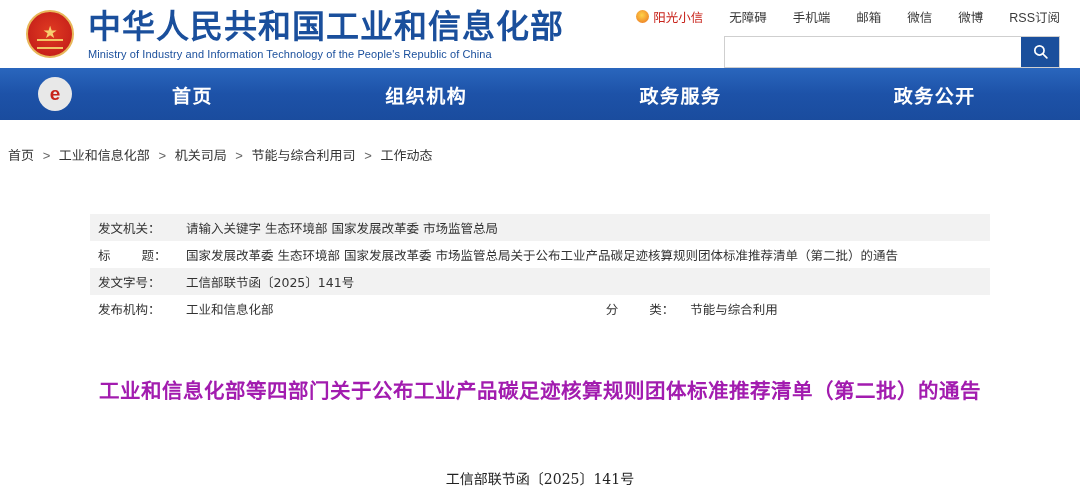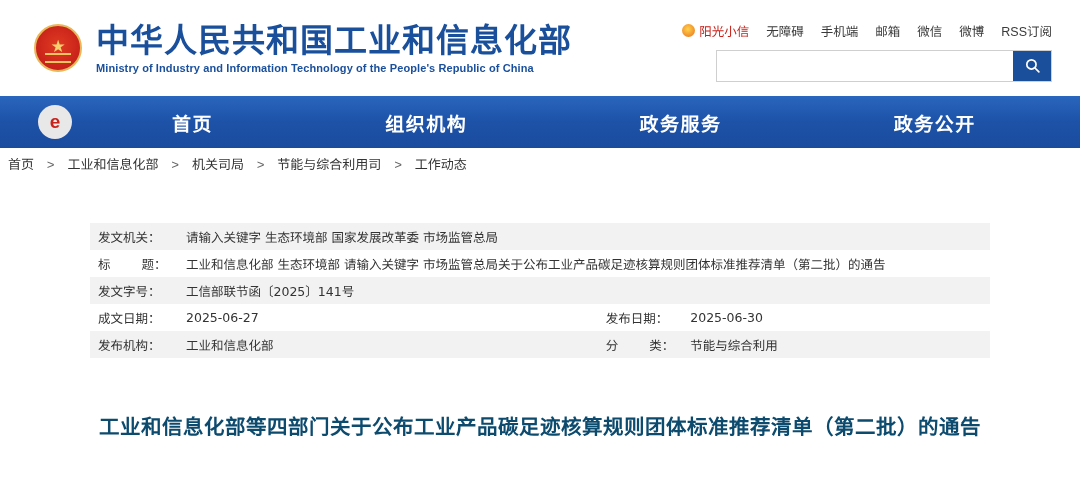--- a/index.html
+++ b/index.html
@@ -7,22 +7,22 @@
     margin: 0; padding: 0;
     width: 1080px; height: 495px;
     background: #ffffff;
     font-family: "Liberation Sans", "DejaVu Sans", sans-serif;
     overflow: hidden;
   }
 
   
   .header {
     position: relative;
-    height: 96px;
-    padding: 0 28px;
+    height: 68px;
+    padding: 0 20px;
     display: flex;
     align-items: center;
   }
   .brand {
     display: flex;
     align-items: center;
     gap: 14px;
     margin-left: 6px;
   }
   .emblem {
@@ -57,35 +57,35 @@
     font-size: 33px;
     font-weight: bold;
     color: #1a4f9c;
     letter-spacing: 1px;
     line-height: 1.15;
   }
   .brand-en {
     font-size: 11px;
     color: #1a4f9c;
     letter-spacing: 0.1px;
-    font-weight: bold;
+    font-weight: normal;
   }
 
   .header-right {
     margin-left: auto;
     display: flex;
     flex-direction: column;
     align-items: flex-end;
     gap: 10px;
     padding-top: 6px;
   }
   .toplinks {
     display: flex;
     align-items: center;
-    gap: 17px;
+    gap: 26px;
     font-size: 12.5px;
     color: #3a3a3a;
   }
   .toplinks .tl { cursor: pointer; }
   .toplinks .tl.first { color: #c8221a; display: flex; align-items: center; gap: 4px; }
   .sun-icon {
     width: 13px; height: 13px; border-radius: 50%;
     background: radial-gradient(circle at 45% 40%, #ffd24a 0%, #f08c2a 70%, #e0641c 100%);
     display: inline-block;
     flex: none;
@@ -147,24 +147,24 @@
     font-size: 19px;
     font-weight: bold;
     letter-spacing: 1.5px;
     cursor: pointer;
     padding: 0 8px;
     font-family: "DejaVu Sans", "Liberation Sans", sans-serif;
   }
 
   
   .breadcrumb {
-    padding: 6px 8px 10px 8px;
+    padding: 25px 8px 10px 8px;
     font-size: 13px;
     color: #333;
-    font-family: Liberation Mono, monospace;
+    font-family: Liberation Sans, sans-serif;
     border-bottom: 0;
   }
   .breadcrumb .crumb { cursor: pointer; }
   .breadcrumb .sep { margin: 0 5px; color: #666; }
 
   
   .doc-wrap { padding: 0 90px; }
   .meta-table {
     width: 100%;
     border-collapse: collapse;
@@ -184,21 +184,21 @@
     width: 56px;
     text-align: justify;
     text-align-last: justify;
   }
 
   
   .doc-title {
     text-align: center;
     font-size: 20.5px;
     font-weight: bold;
-    color: #0c4a6e;
+    color: #a21caf;
     margin: 52px 0 0 0;
     letter-spacing: 0.5px;
     font-family: "DejaVu Sans", "Liberation Sans", sans-serif;
   }
   .doc-number {
     text-align: center;
     font-size: 14px;
     color: #222;
     margin-top: 64px;
     font-family: "DejaVu Serif", "Liberation Serif", serif;
@@ -269,31 +269,25 @@
   <table class="meta-table">
     <tbody>
       <tr>
         <td class="meta-label">发文机关：</td>
         <td colspan="3">请输入关键字 生态环境部 国家发展改革委 市场监管总局</td>
       </tr>
       <tr>
         <td class="meta-label">
           <span class="lbl-spread">标题</span>：
         </td>
-        <td colspan="3">工业和信息化部 生态环境部 请输入关键字 市场监管总局关于公布工业产品碳足迹核算规则团体标准推荐清单（第二批）的通告</td>
+        <td colspan="3">国家发展改革委 生态环境部 国家发展改革委 市场监管总局关于公布工业产品碳足迹核算规则团体标准推荐清单（第二批）的通告</td>
       </tr>
       <tr>
         <td class="meta-label">发文字号：</td>
         <td colspan="3">工信部联节函〔2025〕141号</td>
-      </tr>
-      <tr>
-        <td class="meta-label">成文日期：</td>
-        <td>2025-06-27</td>
-        <td class="meta-label-2">发布日期：</td>
-        <td>2025-06-30</td>
       </tr>
       <tr>
         <td class="meta-label">发布机构：</td>
         <td>工业和信息化部</td>
         <td class="meta-label-2">
           <span class="lbl-spread">分类</span>：
         </td>
         <td>节能与综合利用</td>
       </tr>
     </tbody>

